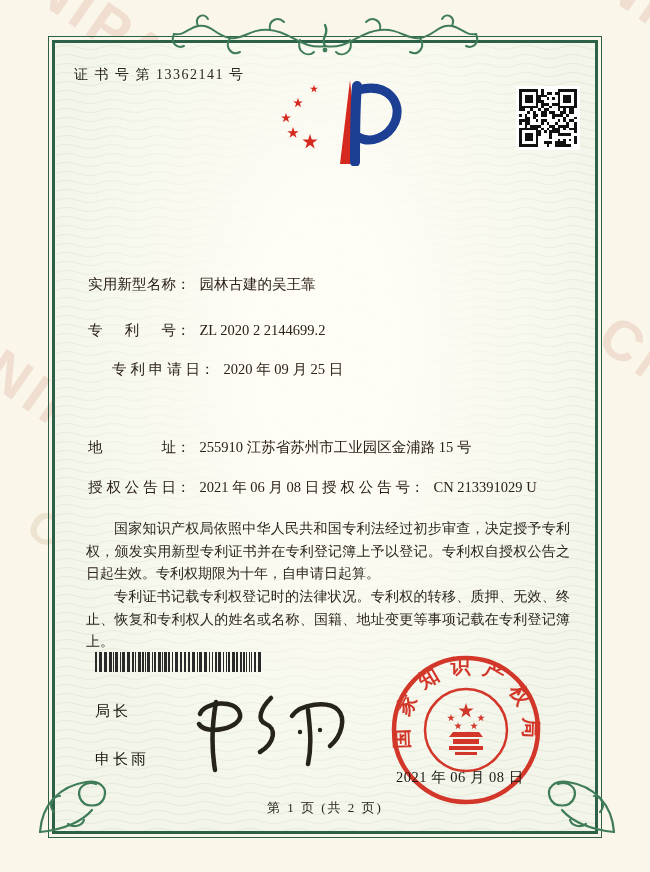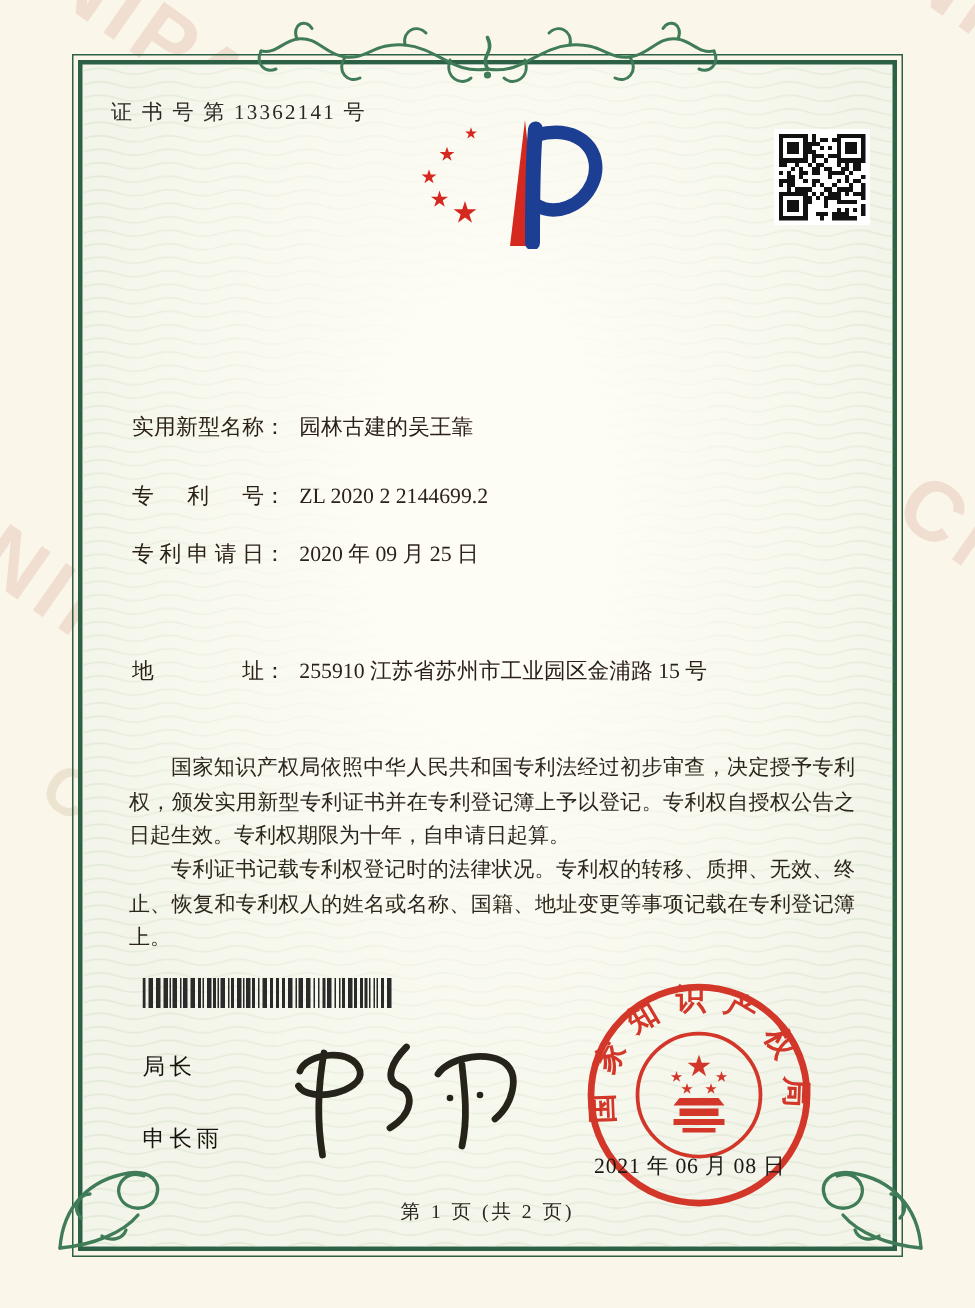--- a/index.html
+++ b/index.html
@@ -20,21 +20,21 @@
   .content{position:absolute;left:0;top:0;width:650px;height:756px;z-index:3;}
   .cert-no{position:absolute;left:74px;top:66px;font-size:14px;letter-spacing:1.5px;color:#2b2620;}
   .logo{position:absolute;left:262px;top:76px;}
   .qr{position:absolute;left:516px;top:86px;width:58px;height:58px;background:#fff;padding:3px;}
   .doc-title{position:absolute;left:0;right:0;top:166px;text-align:center;font-size:29px;
              font-weight:700;letter-spacing:7px;color:#15120e;}
   .row{position:absolute;left:88px;font-size:14.5px;white-space:nowrap;color:#2b2118;}
   .lbl{display:inline-block;width:88px;text-align:justify;text-align-last:justify;vertical-align:bottom;}
   .val{padding-left:9px;}
   .grant2{position:absolute;left:234px;top:0;white-space:nowrap;}
-  .paras{position:absolute;left:86px;top:502px;width:484px;font-size:14px;line-height:1.62;
+  .paras{position:absolute;left:86px;top:518px;width:484px;font-size:14px;line-height:1.62;
          text-align:justify;color:#2d261d;}
   .paras p{margin:0;text-indent:2em;}
   .barcode{position:absolute;left:95px;top:652px;}
   .sig-title{position:absolute;left:95px;top:702px;font-family:"Liberation Sans","DejaVu Sans",sans-serif;
              font-size:15px;letter-spacing:3px;color:#17130d;}
   .sig-name{position:absolute;left:95px;top:737px;font-family:"Liberation Sans","DejaVu Sans",sans-serif;
             font-size:15px;letter-spacing:3px;color:#17130d;margin-top:13px;}
   .sig-hand{position:absolute;left:188px;top:684px;}
   .seal{position:absolute;left:388px;top:652px;width:156px;height:156px;opacity:0.93;z-index:4;}
   .seal-date{position:absolute;left:396px;top:768px;width:160px;font-size:14.5px;color:#1c1914;
@@ -269,25 +269,31 @@
         </svg>
     </div>
 
 
     <div class="row" style="top:243px;margin-top:32px;">
       <span class="lbl">实用新型名称</span><span>：</span><span class="val">园林古建的吴王靠</span>
     </div>
     <div class="row" style="top:321px;">
       <span class="lbl">专利号</span><span>：</span><span class="val">ZL 2020 2 2144699.2</span>
     </div>
-    <div class="row" style="top:360px;">
+    <div class="row" style="top:360px;margin-left:24px;">
       <span class="lbl">专利申请日</span><span>：</span><span class="val">2020 年 09 月 25 日</span>
     </div>
     <div class="row" style="top:438px;">
       <span class="lbl">地址</span><span>：</span><span class="val">255910 江苏省苏州市工业园区金浦路 15 号</span>
+    </div>
+    <div class="row" style="top:478px;">
+      <span class="lbl">授权公告日</span><span>：</span><span class="val">2021 年 06 月 08 日</span>
+      <span class="grant2">
+        <span class="lbl">授权公告号</span><span>：</span><span class="val">CN 213391029 U</span>
+      </span>
     </div>
 
     <div class="paras">
       <p>国家知识产权局依照中华人民共和国专利法经过初步审查，决定授予专利权，颁发实用新型专利证书并在专利登记簿上予以登记。专利权自授权公告之日起生效。专利权期限为十年，自申请日起算。</p>
       <p>专利证书记载专利权登记时的法律状况。专利权的转移、质押、无效、终止、恢复和专利权人的姓名或名称、国籍、地址变更等事项记载在专利登记簿上。</p>
     </div>
 
     <svg class="barcode" id="bcsvg" width="168" height="20">
         <rect x="0" y="0" width="2" height="20" fill="#2a2a2a"></rect>
         <rect x="4" y="0" width="3" height="20" fill="#2a2a2a"></rect>

